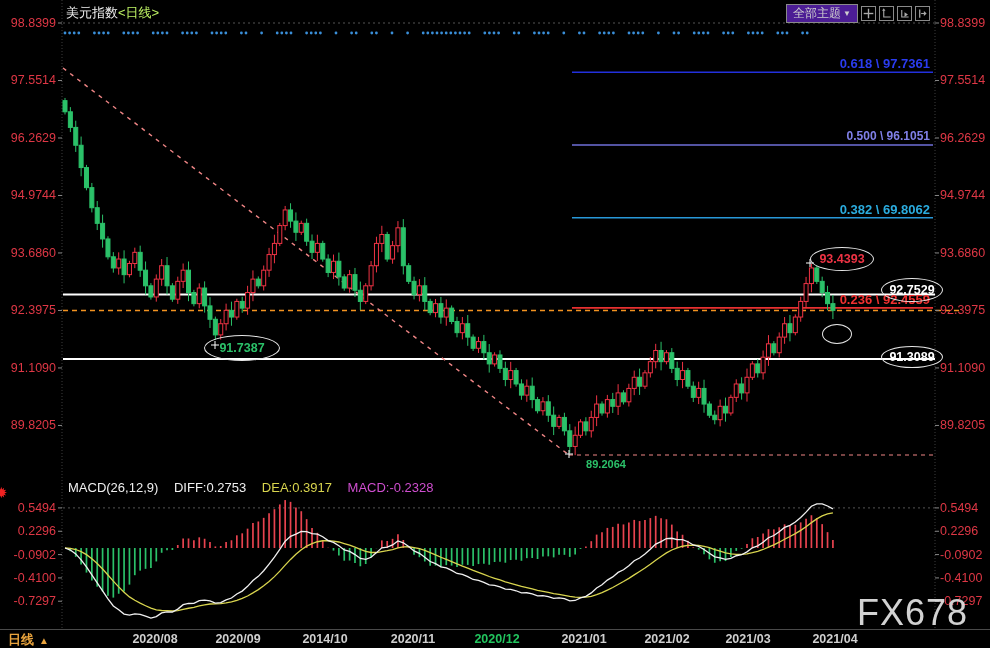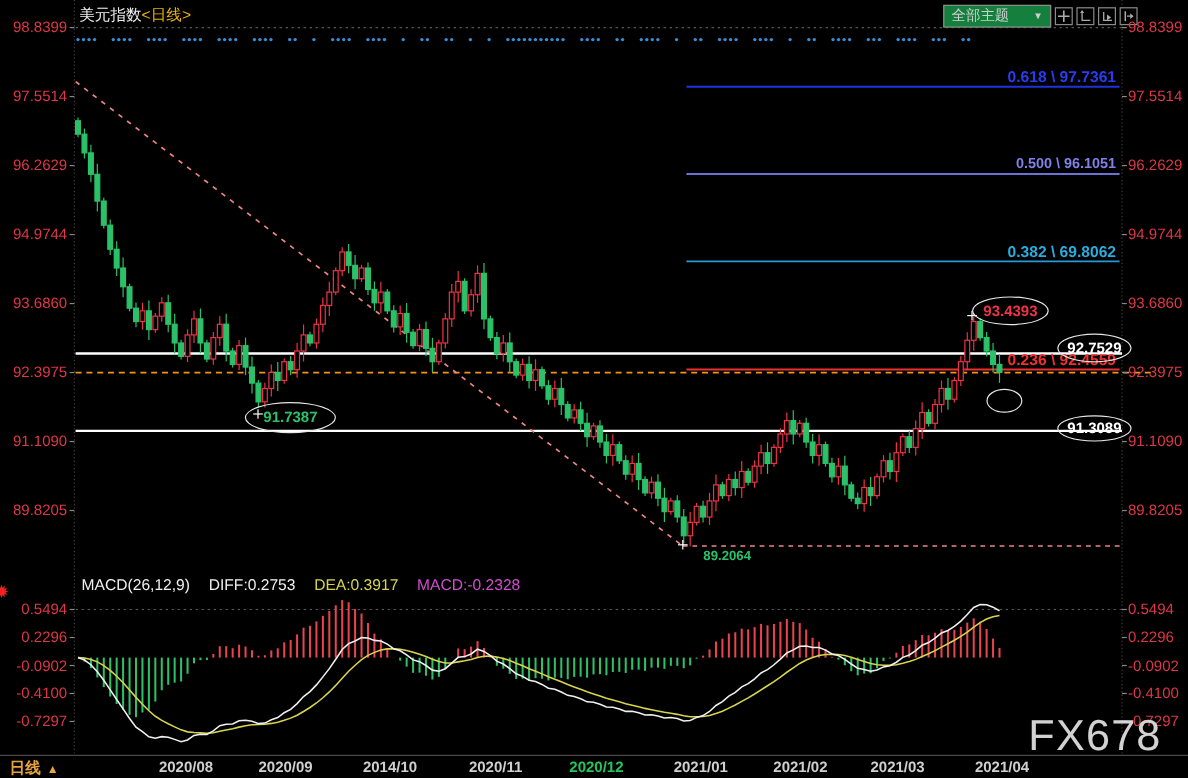--- a/index.html
+++ b/index.html
@@ -2,24 +2,24 @@
 <html><head>
 <meta charset="utf-8">
 <style>
   html,body{margin:0;padding:0;background:#000;}
   .root{position:relative;width:990px;height:648px;background:#000;overflow:hidden;
         font-family:"Liberation Sans","DejaVu Sans",sans-serif;}
   .abs{position:absolute;}
   svg#plot{position:absolute;left:0;top:0;}
   .title-bar{left:66px;top:4px;font-size:13px;white-space:nowrap;}
   .title-main{color:#efefef;}
-  .title-period{color:#eab308;margin-top:48px;}
+  .title-period{color:#bef264;margin-top:48px;}
   .toolbar{top:4px;left:786px;display:flex;gap:3px;align-items:center;}
-  .dd-btn{height:17px;border:1px solid #8a8a8a;background:#15803d;color:#cfcfcf;font-size:12px;
-          display:flex;align-items:center;padding:0 6px;gap:20px;cursor:default;}
+  .dd-btn{height:17px;border:1px solid #8a8a8a;background:#4c1d95;color:#cfcfcf;font-size:12px;
+          display:flex;align-items:center;padding:0 6px;gap:2px;cursor:default;}
   .dd-arrow{font-size:8px;color:#cfcfcf;}
   .icon-btn{width:15px;height:15px;border:1px solid #8a8a8a;background:#000;display:flex;
             align-items:center;justify-content:center;padding:0;}
   .annot-ellipse{position:absolute;border:1px solid #e6e6e6;border-radius:50%;
                  display:flex;align-items:center;justify-content:center;
                  font-size:12.5px;font-weight:bold;background:transparent;white-space:nowrap;}
   .annot-text{position:absolute;font-size:11px;font-weight:bold;transform:translate(-50%,-50%);white-space:nowrap;}
   .macd-header{left:68px;top:480px;font-size:13px;white-space:nowrap;}
   .macd-header span{margin-right:12px;}
   .mh-main{color:#efefef;}

